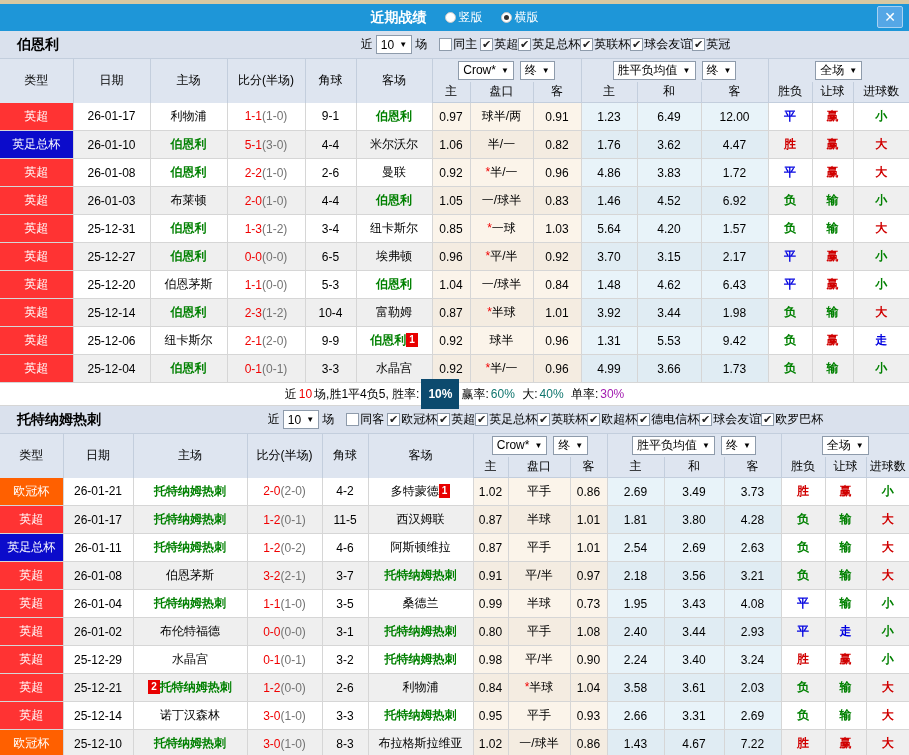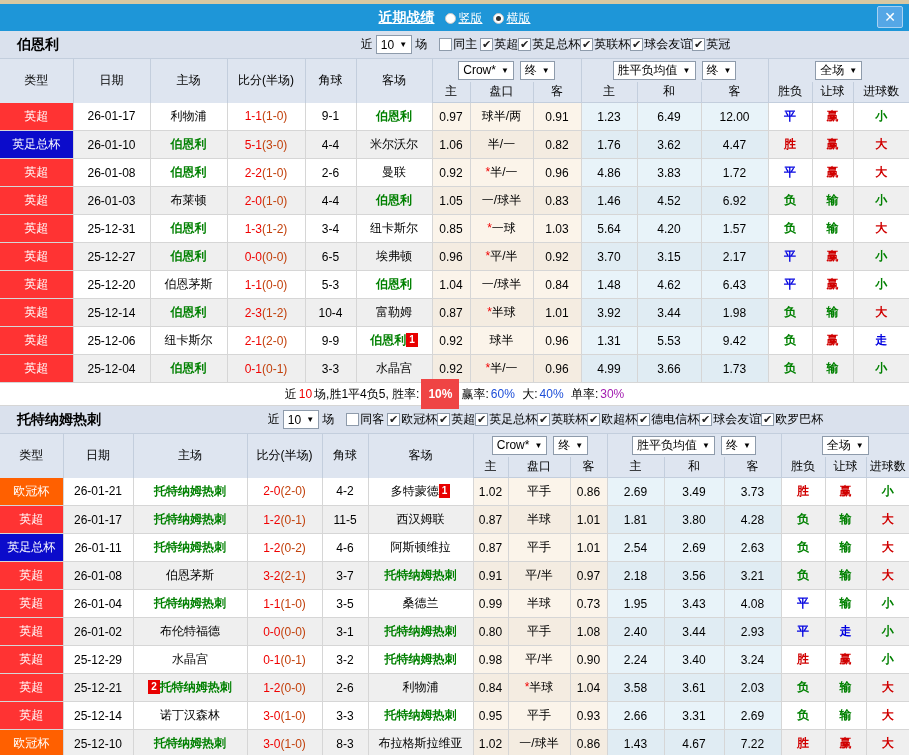--- a/index.html
+++ b/index.html
@@ -1,21 +1,21 @@
 <!DOCTYPE html>
 <html><head>
 <meta charset="utf-8">
 <style>
   * { margin:0; padding:0; box-sizing:border-box; }
   body { background:#fff; }
   .window { position:relative; width:909px; height:755px; overflow:hidden;
     font-family:"Liberation Sans","DejaVu Sans",sans-serif; font-size:12px; color:#000; background:#fff; }
   .top-strip { height:4px; background:#d8c8a2; }
   .titlebar { position:relative; height:27px; background:#1e96d8; display:flex; align-items:center; justify-content:center; }
-  .title-group { display:flex; align-items:flex-end; gap:10px; color:#fff;text-decoration:underline; }
+  .title-group { display:flex; align-items:center; gap:18px; color:#fff; }
   .title { font-weight:bold; font-size:14px; }
   .radio-opt { display:flex; align-items:center; gap:3px; cursor:pointer; font-size:12px; color:#fff; }
   .rdot { width:11px; height:11px; border-radius:50%; background:#fff; border:1px solid #c8c8c8; display:inline-block; position:relative; }
   .rdot.checked::after { content:""; position:absolute; left:2px; top:2px; width:5px; height:5px; border-radius:50%; background:#333; }
   .close-btn { position:absolute; right:6px; top:2px; width:26px; height:22px; background:#55a7e6; border:1px solid #a8d2f2; border-radius:2px; color:#fff; font-size:14px; font-weight:bold; text-align:center; line-height:20px; cursor:pointer; }
   .section-bar { height:27px; background:#dae1ed; display:flex; align-items:center; padding:0 0 0 17px; }
   .team-name { font-weight:bold; font-size:14px; width:165px; }
   .filters { flex:1; display:flex; align-items:center; justify-content:center; gap:3px; }
   .filters .gap { width:6px; }
   .mini-select { display:inline-flex; align-items:center; gap:5px; background:#fff; border:1px solid #8e9bab; height:19px; padding:0 4px; cursor:pointer; }
@@ -36,29 +36,29 @@
   tr.even td { background:#efefef; }
   tbody td.linen { background:#fbf4ea;margin-left:24px; }
   tr.even td.linen { background:#f4ece1; }
   tbody td.azure { background:#e8f3f9; }
   tr.even td.azure { background:#e0ecf3; }
   td.tc-red { background:#ff3333 !important; color:#fff; }
   td.tc-blue { background:#0b0bcb !important; color:#fff; }
   td.tc-orange { background:#ff6000 !important; color:#fff; }
   .team-green { color:#008000; font-weight:bold; }
   .score-main { color:#f00000; }
-  .score-half { color:#c2410c; }
+  .score-half { color:#737373; }
   .star { color:#f00000; }
   .res-r { color:#d00000; font-weight:bold; }
   .res-b { color:#0000e0; font-weight:bold; }
   .res-g { color:#008000; font-weight:bold; }
   .rank-badge { display:inline-block; background:#e80000; color:#fff; font-size:10px; line-height:14px; padding:0 3px; font-weight:bold; vertical-align:1px; }
   .summary-row { height:23px; display:flex; align-items:center; justify-content:center; gap:2px; background:#fff; border-bottom:1px solid #d6d6d6; }
-  .badge-green { background:#ef4444; color:#fff; font-weight:bold; padding:8px 7px; }
-  .pct-blue { color:#1d4ed8; }
+  .badge-green { background:#0c4a6e; color:#fff; font-weight:bold; padding:8px 7px; }
+  .pct-blue { color:#0f766e; }
   .pct-green { color:#a21caf; }
   .num-red { color:#f00000; }
 </style>
 </head>
 <body>
 
 <div class="window">
   <div class="top-strip"></div>
 
   <div class="titlebar">

